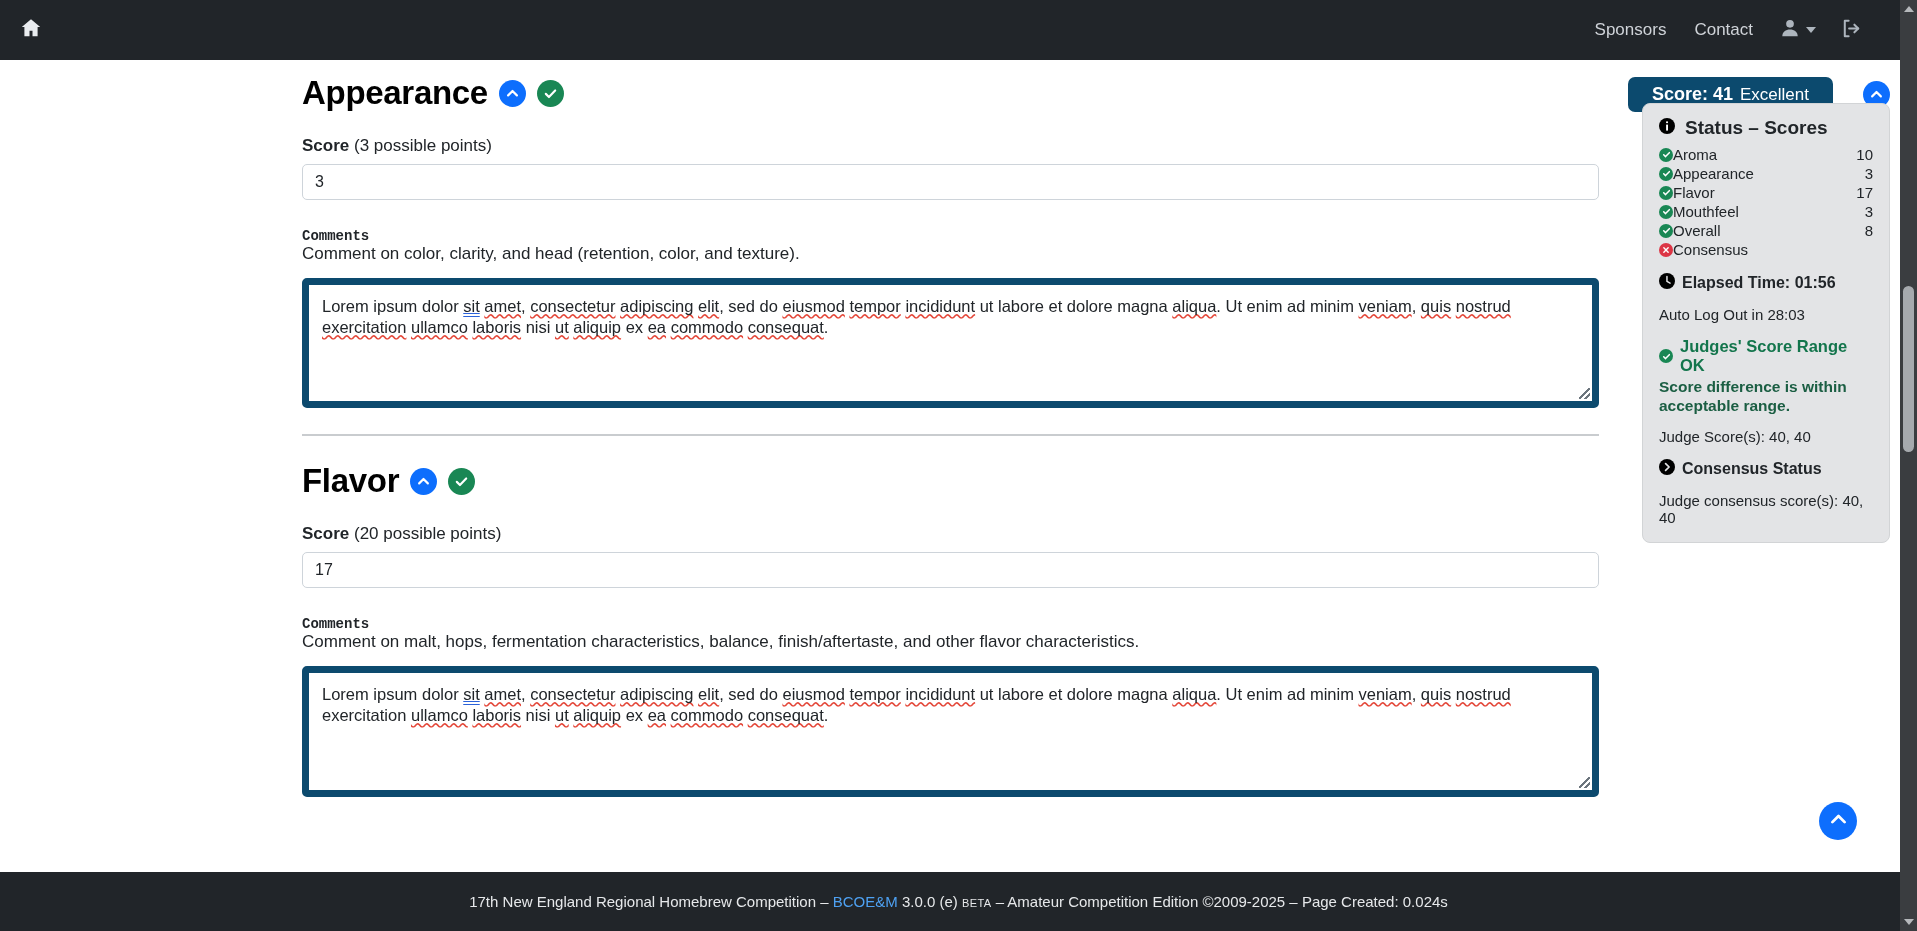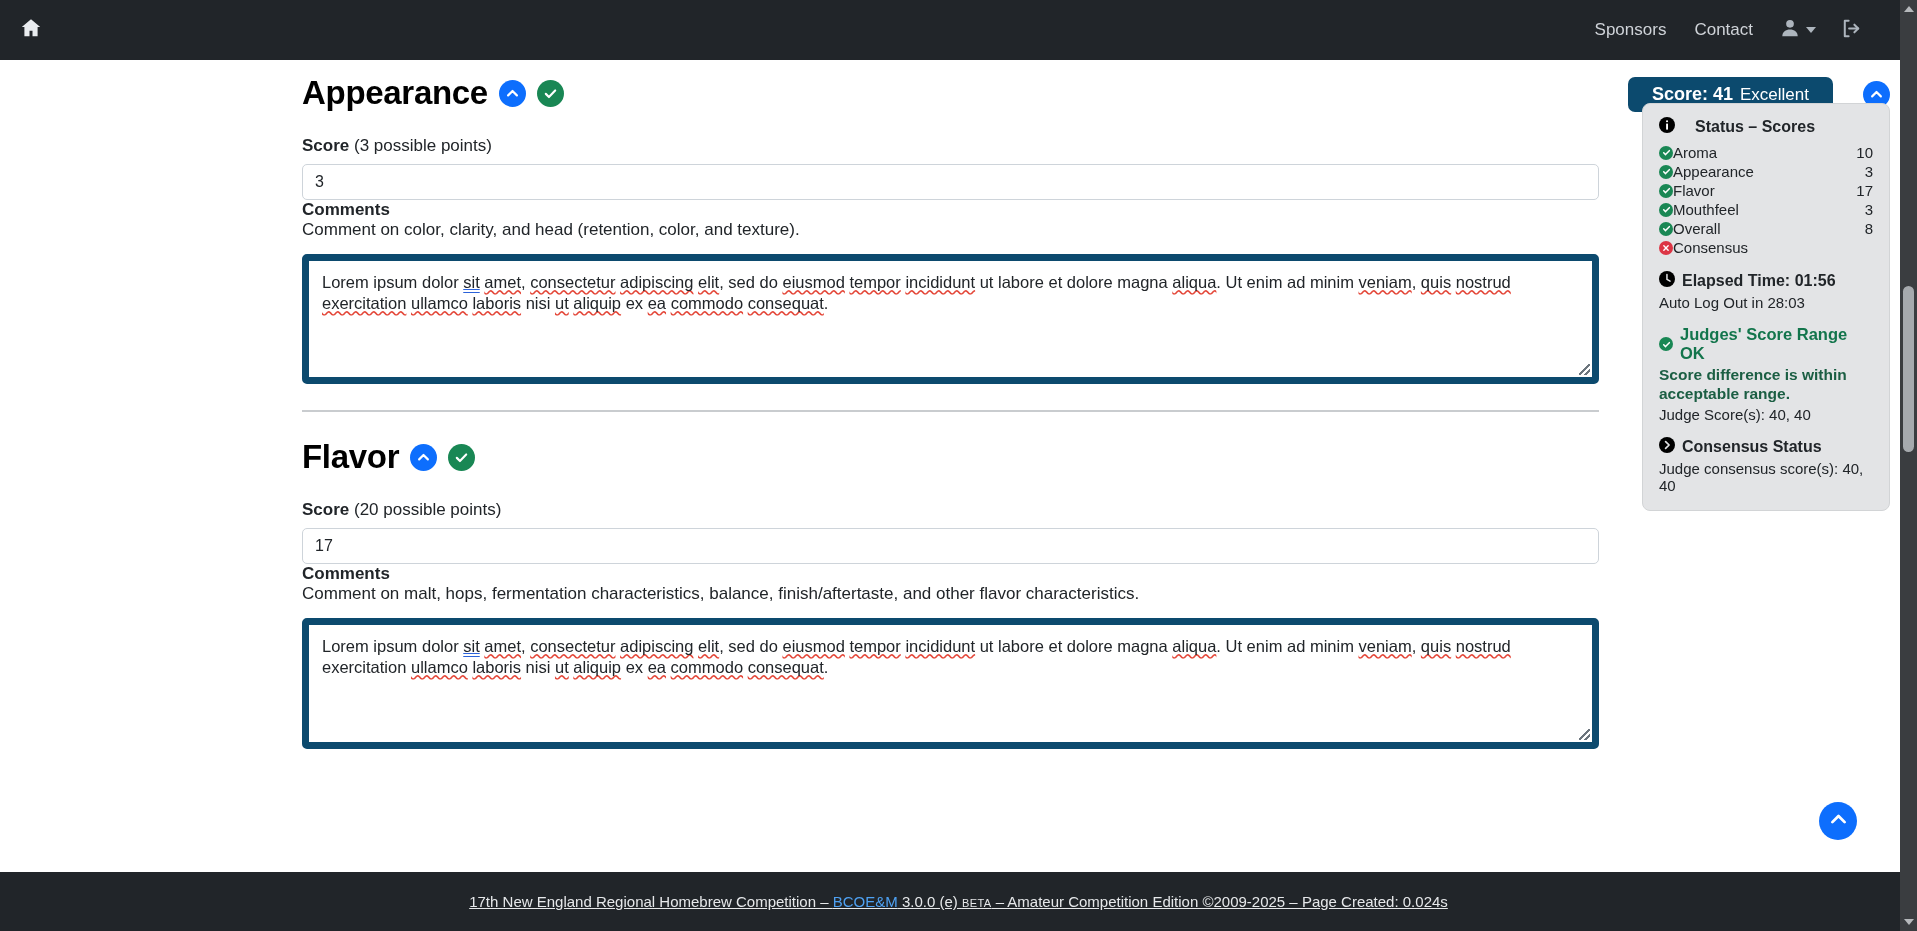--- a/index.html
+++ b/index.html
@@ -87,22 +87,22 @@
     width: 1297px; height: 36px;
     border: 1px solid #ced4da; border-radius: 5px;
     padding: 6px 12px;
     font-size: 16px; color: #212529;
     font-family: "Liberation Sans", sans-serif;
     background: #fff;
     outline: none;
   }
 
   .comments-head {
-    font-size: 17px; font-weight: bold; color: #212529;
-    margin-bottom: 0;
+    font-size: 14px; font-weight: bold; color: #212529;
+    margin-top: 28px; margin-bottom: 0; font-family: Liberation Mono, monospace;
   }
   .comments-hint {
     font-size: 17px; color: #212529;
     margin-bottom: 14px;
   }
 
   .comment-area {
     position: relative;
     width: 1297px;
     border: 7px solid #0c4a6e; border-radius: 5px;
@@ -162,22 +162,22 @@
   .status-panel {
     position: absolute; top: 43px; right: 10px;
     width: 248px;
     background: #e3e4e6;
     border: 1px solid #d2d4d6;
     border-radius: 8px;
     padding: 13px 16px 16px 16px;
     color: #212529;
   }
   .panel-h {
-    display: flex; align-items: center; gap: 20px;
-    font-size: 16px; font-weight: bold;
+    display: flex; align-items: center; gap: 10px;
+    font-size: 19px; font-weight: bold;
     margin: 0 0 6px 0;
   }
   .score-rows { margin: 0; }
   .score-row {
     display: flex; align-items: center;
     font-size: 15px;
     padding: 1px 0;
   }
   .score-row .nm { }
   .score-row .val { margin-left: auto; }
@@ -188,21 +188,21 @@
     flex: 0 0 auto;
   }
   .ico-circle.ok  { background: #198754; }
   .ico-circle.bad { background: #dc3545; }
 
   .panel-block { margin-top: 14px; }
   .panel-row-h {
     display: flex; align-items: center; gap: 7px;
     font-size: 16px; font-weight: bold;
   }
-  .panel-sub { font-size: 15px; margin-top: 3px; color: #212529; }
+  .panel-sub { font-size: 15px; margin-top: 13px; color: #212529; }
 
   .range-ok-h {
     display: flex; align-items: center; gap: 7px;
     font-size: 16.5px; font-weight: bold; color: #13754c;
   }
   .range-ok-body {
     font-size: 15.5px; font-weight: bold; color: #1b5e43;
     line-height: 1.23; margin-top: 2px;
     max-width: 200px;
   }
@@ -219,21 +219,21 @@
 
   
   .footer {
     position: absolute; bottom: 0; left: 0;
     width: 1917px; height: 59px;
     background: #212529;
     display: flex; align-items: center; justify-content: center;
     z-index: 40;
   }
   .footer-text {
-    color: #e6e8ea; font-size: 15px; white-space: nowrap; text-decoration: underline;
+    color: #e6e8ea; font-size: 15px; white-space: nowrap;
   }
   .footer-text a { color: #4ea1f2; text-decoration: none; }
   .footer-text .beta { font-size: 11px; letter-spacing: .4px; }
 
   
   .scrollbar {
     position: absolute; top: 0; right: 0;
     width: 17px; height: 931px;
     background: #3a3d40;
     z-index: 60;

